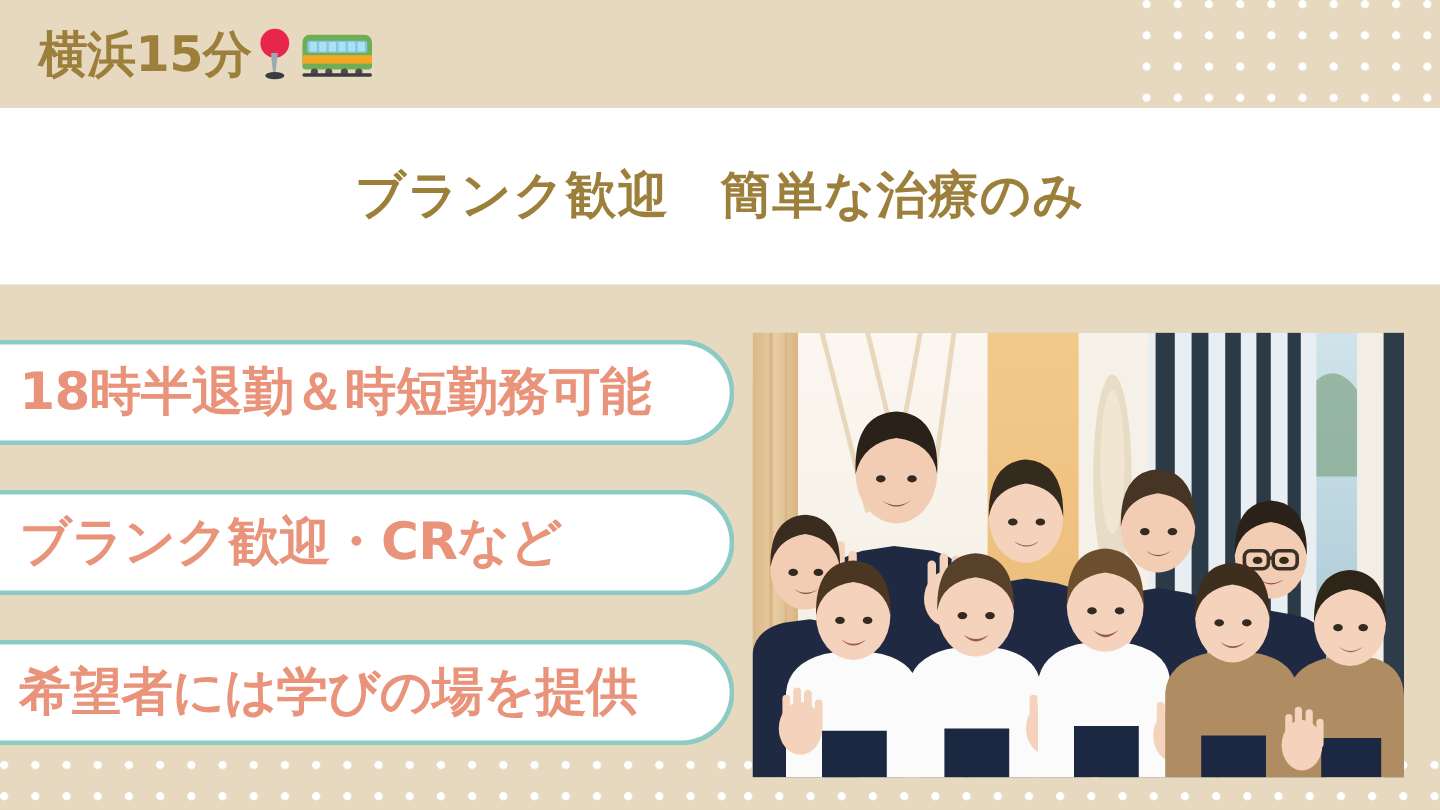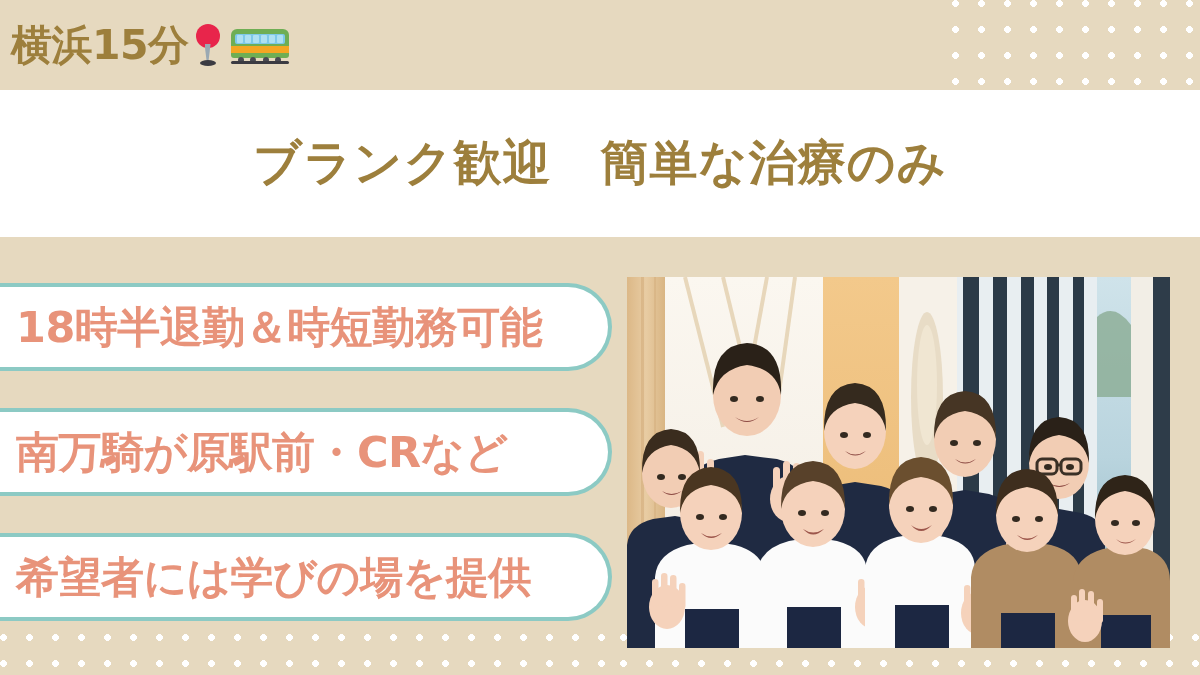--- a/index.html
+++ b/index.html
@@ -54,21 +54,21 @@
     top: 0;
     left: 0;
     width: 1200px;
     height: 90px;
     display: flex;
     align-items: center;
   }
   .header-line {
     display: flex;
     align-items: center;
-    padding-left: 11px;
+    padding-left: 32px;
     white-space: nowrap;
   }
   .header-text {
     font-size: 41px;
     font-weight: bold;
     color: #9d7f3c;
     letter-spacing: -0.5px;
     line-height: 1;
   }
 
@@ -191,23 +191,22 @@
     justify-content: center;
   }
   .headline-line {
     color: #9d7f3c;
     font-weight: bold;
     line-height: 1.06;
     white-space: pre;
     text-align: center;
   }
   .headline-line-1 {
-    font-size: 48px;
+    font-size: 42px;
     letter-spacing: 1px;
-    font-family: Liberation Serif, serif;
   }
   .headline-line-2 {
     font-size: 52px;
     letter-spacing: 0px;
   }
 
   
   .pills {
     position: absolute;
     top: 283px;
@@ -296,21 +295,21 @@
 
   <div class="headline-band">
     <div class="headline-line headline-line-1">ブランク歓迎　簡単な治療のみ</div>
   </div>
 
   <div class="pills">
     <div class="pill">
       <span class="pill-label">18時半退勤＆時短勤務可能</span>
     </div>
     <div class="pill">
-      <span class="pill-label">南万騎が原駅前・CRなど</span>
+      <span class="pill-label">ブランク歓迎・CRなど</span>
     </div>
     <div class="pill">
       <span class="pill-label">希望者には学びの場を提供</span>
     </div>
   </div>
 
   <div class="photo">
     <svg viewBox="0 0 543 371" xmlns="http://www.w3.org/2000/svg" aria-hidden="true">
       <defs>
         <linearGradient id="wallg" x1="0" y1="0" x2="0" y2="1">

